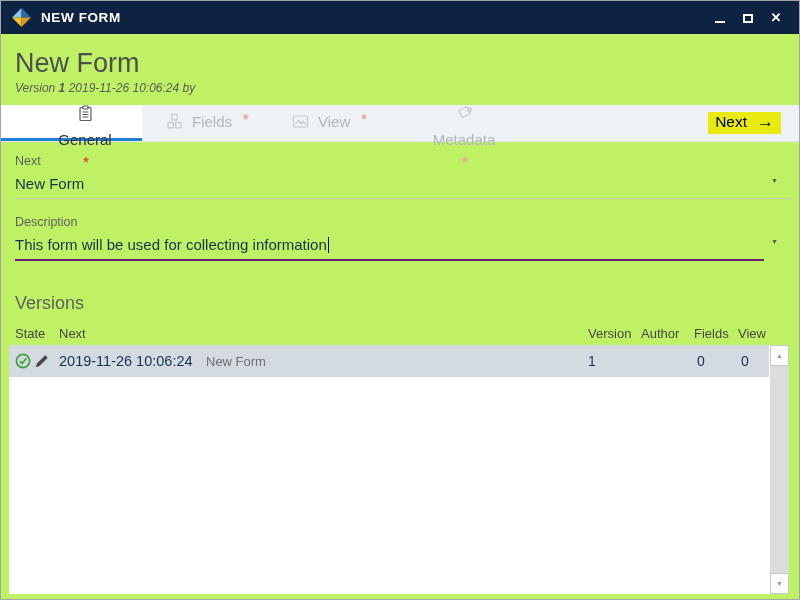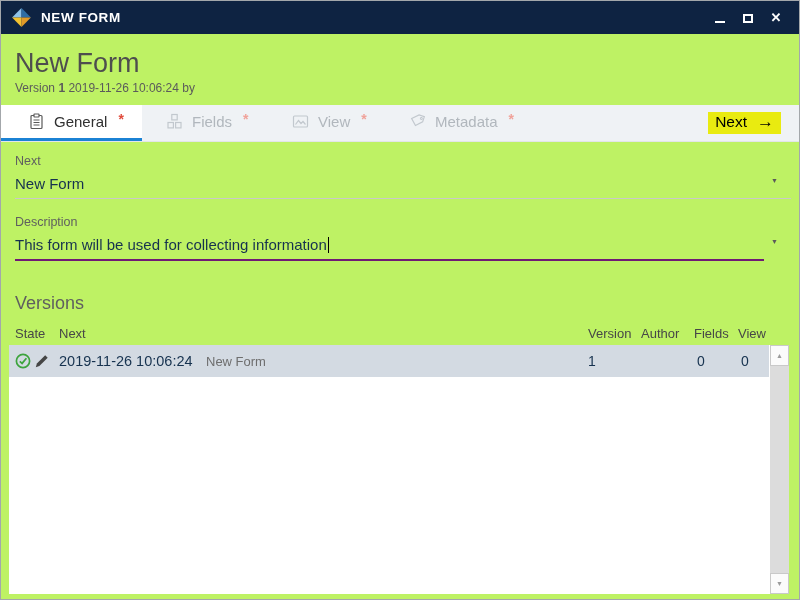--- a/index.html
+++ b/index.html
@@ -14,32 +14,32 @@
   .titlebar-text { color:#ffffff; font-size:13.5px; font-weight:bold; letter-spacing:.6px; }
   .win-controls { margin-left:auto; display:flex; align-items:center; gap:14px; padding-right:6px; }
   .win-btn { color:#fff; width:14px; height:14px; display:flex; align-items:center; justify-content:center; cursor:pointer; }
   .min-glyph { width:10px; border-bottom:2px solid #fff; height:10px; }
   .max-glyph { width:10px; height:9px; border:2px solid #fff; margin-top:2px; }
   .close-glyph { font-size:13px; font-weight:bold; line-height:1; }
 
   
   .page-header { padding:13px 14px 0 14px; }
   .page-title { font-size:27px; font-weight:300; color:#4e4e4e; line-height:32px; }
-  .page-sub { margin-top:2px; font-size:12px; color:#5b5b5b; }
+  .page-sub { margin-top:2px; font-size:12px; color:#5b5b5b;font-style:italic; }
   .page-sub b { font-weight:bold; }
 
   
   .tabstrip { margin-top:10px; height:37px; background:#eff2f5; border-bottom:1px solid #e2e6e9; display:flex; align-items:stretch; }
   .tab { display:flex; align-items:center; gap:9px; font-size:15px; color:#b1b7bd; border-bottom:3px solid transparent; cursor:pointer; }
   .tab .req { color:#f0a29a; font-size:14px; font-weight:bold; margin-left:2px; position:relative; top:-3px; }
-  .tab-general { width:141px; background:#ffffff; border-bottom-color:#1b82d4; color:#303030; padding-left:27px; }
+  .tab-general { width:141px; background:#ffffff; border-bottom-color:#1b82d4; color:#303030; padding-left:27px;flex-direction:column; }
   .tab-general .req { color:#e04b3c; }
   .tab-fields { padding-left:24px; width:130px; }
   .tab-view { padding-left:20px; width:117px; }
-  .tab-metadata { padding-left:20px; width:130px; }
+  .tab-metadata { padding-left:20px; width:130px;flex-direction:column; }
   .tab-icon { width:17px; height:17px; flex:0 0 auto; }
   .tab-icon svg { display:block; }
   .next-btn { margin-left:auto; align-self:center; margin-right:18px; background:#e9eb10; color:#000; font-size:15.5px; padding:1px 7px 3px 7px; display:flex; align-items:flex-start; gap:10px; cursor:pointer; }
   .next-arrow { font-size:17px; font-weight:bold; line-height:1; }
 
   
   .form-area { padding:0 14px; }
   .field-label { margin-top:12px; font-size:12.5px; color:#5f5f5f; }
   .field { position:relative; width:776px; }
   .field-value { font-size:15px; color:#16324f; padding:7px 26px 6px 0; }

